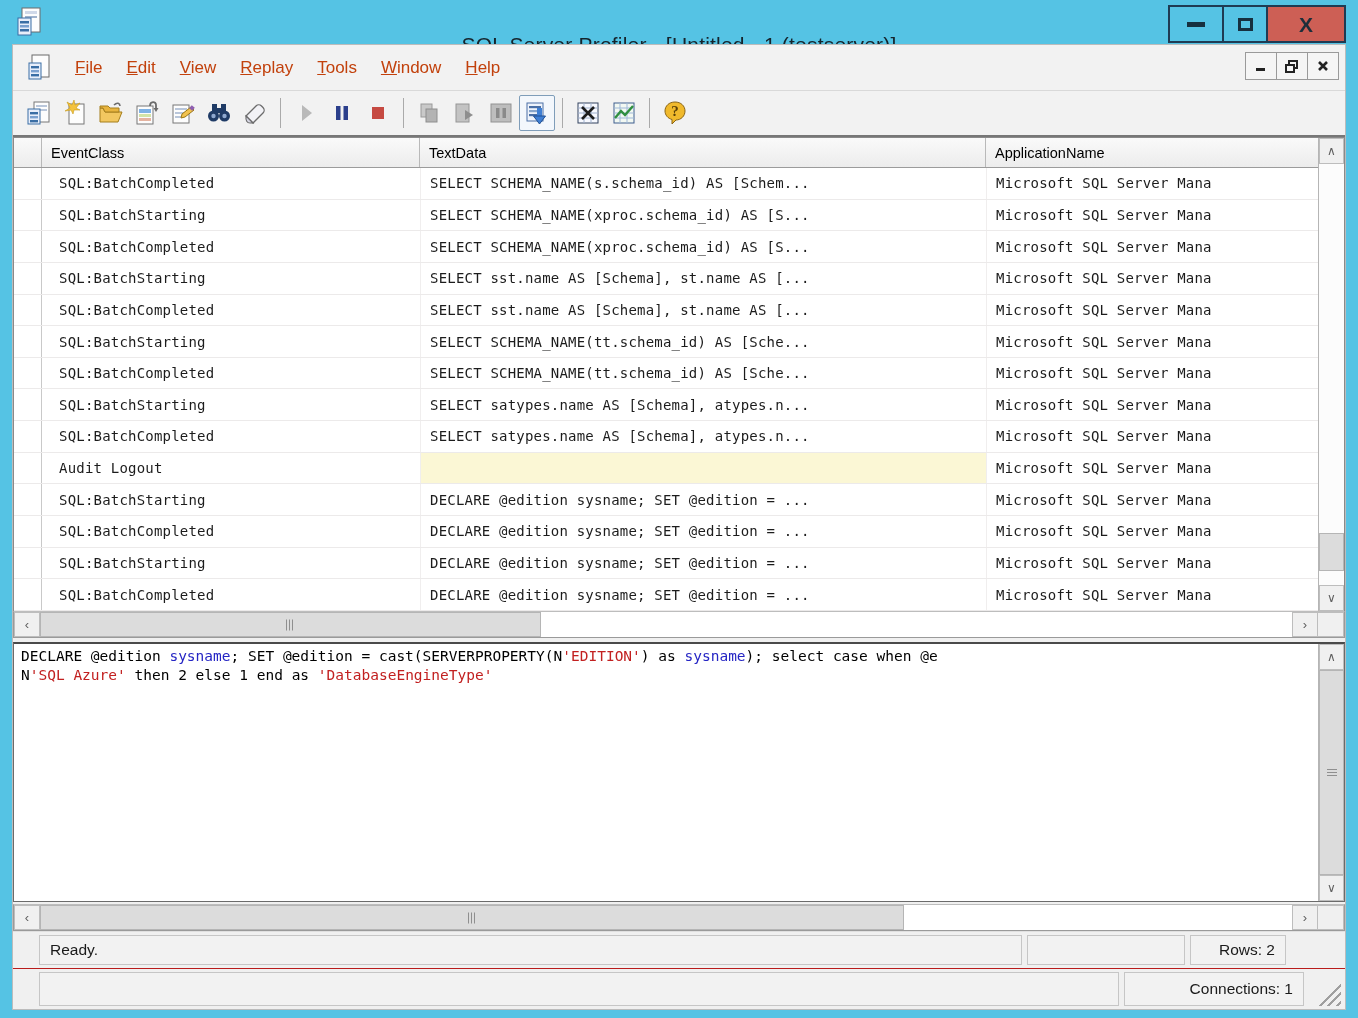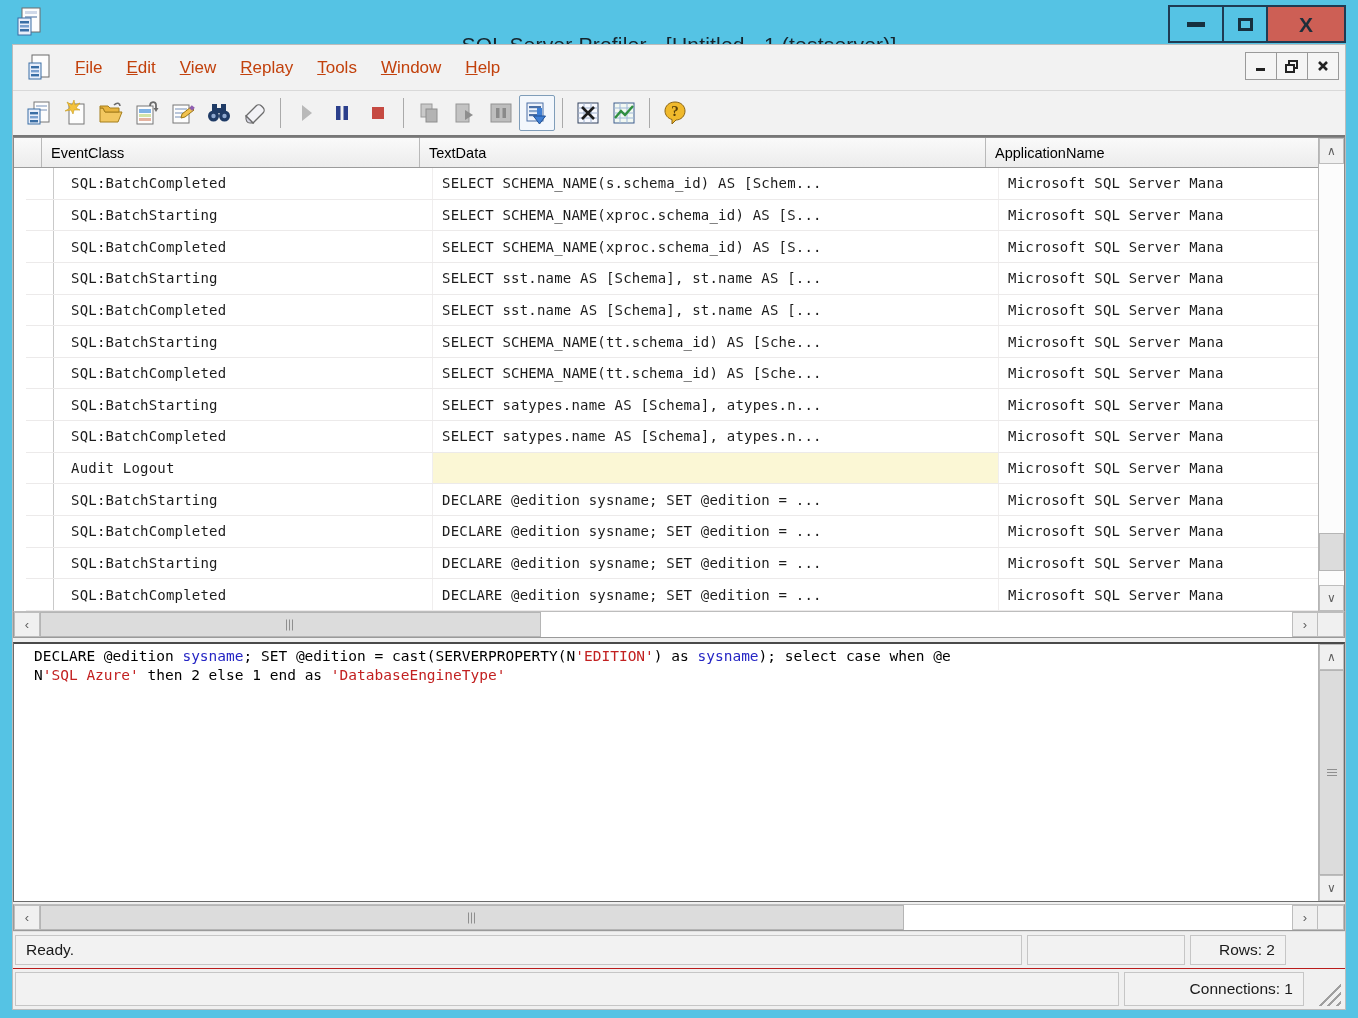--- a/index.html
+++ b/index.html
@@ -42,21 +42,21 @@
   
   .grid-block { display:flex; flex-direction:column; background:#f0f0f0; }
   .grid-top { display:flex; border:1px solid #8a8a8a; border-bottom:none; }
   .grid-main { flex:1; min-width:0; background:#ffffff; }
   .grid-header { display:flex; height:30px; background:linear-gradient(#fafafa,#ececec); border-bottom:1px solid #9b9b9b; font-size:14.5px; color:#000;justify-content:flex-end; }
   .hcell { display:flex; align-items:center; padding-left:9px; border-right:1px solid #b9b9b9; overflow:hidden; white-space:nowrap; }
   .hcell.sel { width:28px; flex:0 0 auto; padding:0; }
   .hcell.ec { width:378px; flex:0 0 auto; }
   .hcell.td { width:566px; flex:0 0 auto; }
   .hcell.an { flex:1; border-right:none; }
-  .grid-rows { height:443px; overflow:hidden;margin-left:12px; }
+  .grid-rows { height:443px; overflow:hidden; }
   .grow { display:flex; height:31.65px; border-bottom:1px solid #eceaea; font-family:"DejaVu Sans Mono", monospace; font-size:14px; color:#1c1c1c; letter-spacing:0.2px; }
   .cell { white-space:nowrap; overflow:hidden; display:flex; align-items:center; }
   .cell.sel { width:28px; flex:0 0 auto; border-right:1px solid #c9c9c9; }
   .cell.ec { width:378px; flex:0 0 auto; padding-left:17px; }
   .cell.td { width:566px; flex:0 0 auto; padding-left:9px; border-left:1px solid #f0eeee; }
   .cell.an { flex:1; padding-left:9px; border-left:1px solid #f0eeee; }
   .cell-highlight { background:#fbf7d5; }
 
   
   .vscroll { width:26px; flex:0 0 auto; background:#f6f6f6; border-left:1px solid #b5b5b5; display:flex; flex-direction:column; }
@@ -66,30 +66,30 @@
   .vthumb .grip { position:absolute; left:50%; top:50%; transform:translate(-50%,-50%); width:10px; height:8px; background:repeating-linear-gradient(#8f8f8f 0 1px, transparent 1px 3px); }
   .hscroll { height:27px; display:flex; border:1px solid #9a9a9a; border-top:1px solid #bdbdbd; background:#ffffff; }
   .hbtn { width:26px; height:100%; background:#f0f0f0; border:1px solid #bdbdbd; color:#606060; font-size:13px; display:flex; align-items:center; justify-content:center; cursor:pointer; flex:0 0 auto; }
   .htrack { flex:1; position:relative; background:#fff; }
   .hthumb { position:absolute; top:0; height:100%; background:#dcdcdc; border:1px solid #b5b5b5; cursor:grab; }
   .hthumb .grip { position:absolute; top:50%; left:50%; transform:translate(-50%,-50%); height:11px; width:8px; background:repeating-linear-gradient(90deg,#8f8f8f 0 1px, transparent 1px 3px); }
   .corner { width:26px; background:#f0f0f0; border:1px solid #bdbdbd; border-left:none; flex:0 0 auto; }
 
   
   .detail-wrap { flex:1; display:flex; border:1px solid #6b6b6b; border-top:2px solid #4a4a4a; margin-top:4px; background:#ffffff; min-height:0; }
-  .detail-text { flex:1; min-width:0; padding:3px 20px; font-family:"DejaVu Sans Mono", monospace; font-size:14.5px; line-height:19px; color:#000; white-space:pre; overflow:hidden; }
+  .detail-text { flex:1; min-width:0; padding:3px 7px; font-family:"DejaVu Sans Mono", monospace; font-size:14.5px; line-height:19px; color:#000; white-space:pre; overflow:hidden; }
   .c-b { color:#2525c4; }
   .c-r { color:#c22020; }
 
   .hscroll2 { margin-top:2px; }
 
   
   .statusbar { height:37px; background:#f0f0f0; display:flex; align-items:stretch; padding:3px 4px 3px 2px; gap:5px; border-top:1px solid #e0e0e0; }
   .spanel { background:#f2f2f2; border:1px solid #c6c6c6; display:flex; align-items:center; padding:0 10px; font-size:15.5px; color:#1a1a1a; white-space:nowrap; }
-  .spanel.grow1 { flex:1; }
+  .spanel.grow1 { flex:1;margin-left:24px; }
   .statusbar2 { height:41px; border-top:1px solid #b91c1c; }
   .grip-corner { width:24px; align-self:flex-end; height:24px; margin-left:8px; clip-path:polygon(100% 0, 100% 100%, 0 100%); background:repeating-linear-gradient(135deg, #9f9f9f 0 2px, transparent 2px 6px); }
 
   .icon-svg { display:block; }
 </style>
 </head>
 <body>
 
 <div class="window">
 

